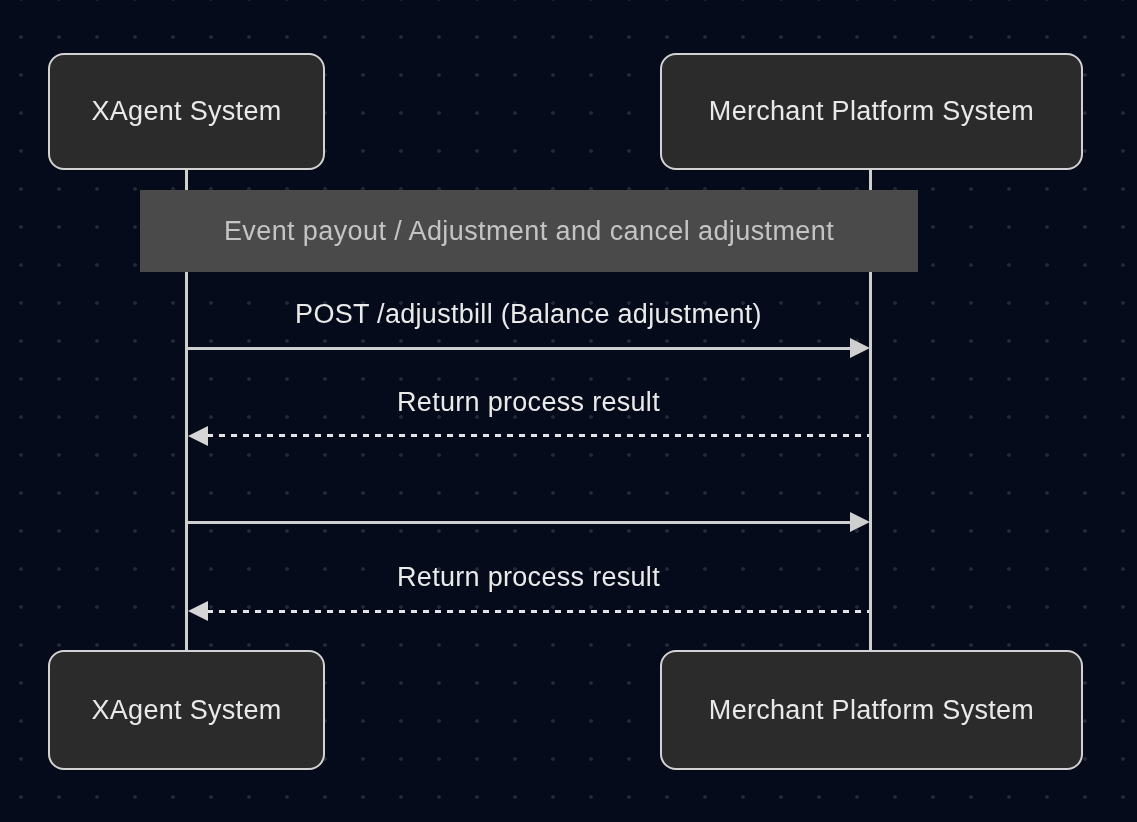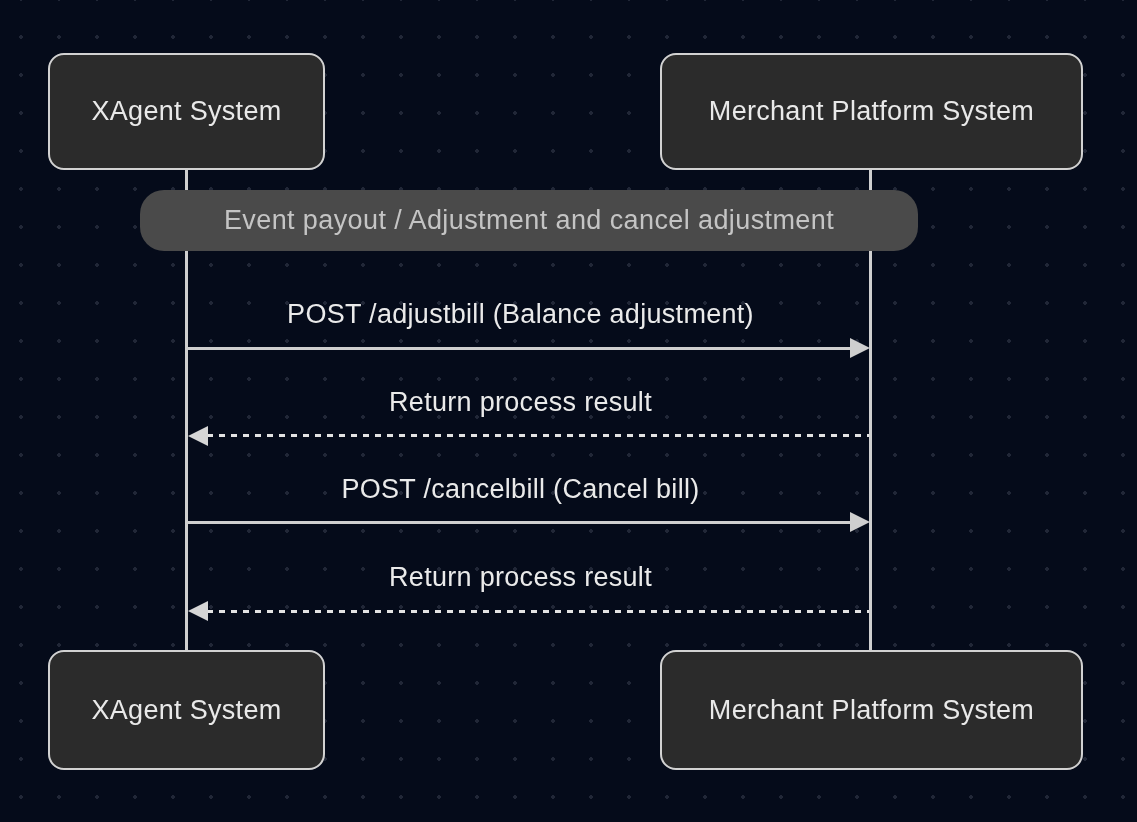--- a/index.html
+++ b/index.html
@@ -32,32 +32,31 @@
   .lifeline{
     position:absolute;
     top:170px;height:481px;width:3px;
     background:#cfcfcf;
     z-index:1;
   }
   .lifeline-left{left:185px;}
   .lifeline-right{left:869px;}
   .banner{
     position:absolute;
-    left:140px;top:190px;width:778px;height:61px;
+    left:140px;top:190px;width:778px;height:82px;
     background:#4a4a4a;
     color:#c4c4c4;
     font-size:27px;
     display:flex;align-items:center;justify-content:center;
     z-index:2;
     letter-spacing:.4px;
-    border-radius:24px;
   }
   .msg-label{
     position:absolute;
-    left:180px;width:681px;
+    left:188px;width:681px;
     text-align:center;
     color:#eaeaea;
     font-size:27px;
     z-index:3;
     letter-spacing:.3px;
   }
   .msg1-label{top:299px;}
   .msg2-label{top:387px;}
   .msg3-label{top:474px;}
   .msg4-label{top:562px;}
@@ -121,21 +120,20 @@
   </div>
 
   <div class="msg-label msg1-label">POST /adjustbill (Balance adjustment)</div>
   <div class="arrow-line line-solid arrow1"></div>
   <div class="head head-right h1"></div>
 
   <div class="msg-label msg2-label">Return process result</div>
   <div class="arrow-line line-dashed arrow2"></div>
   <div class="head head-left h2"></div>
 
-  <div class="msg-label msg3-label">POST /cancelbill (Cancel bill)</div>
   <div class="arrow-line line-solid arrow3"></div>
   <div class="head head-right h3"></div>
 
   <div class="msg-label msg4-label">Return process result</div>
   <div class="arrow-line line-dashed arrow4"></div>
   <div class="head head-left h4"></div>
 
 </div>
 
 </body></html>

